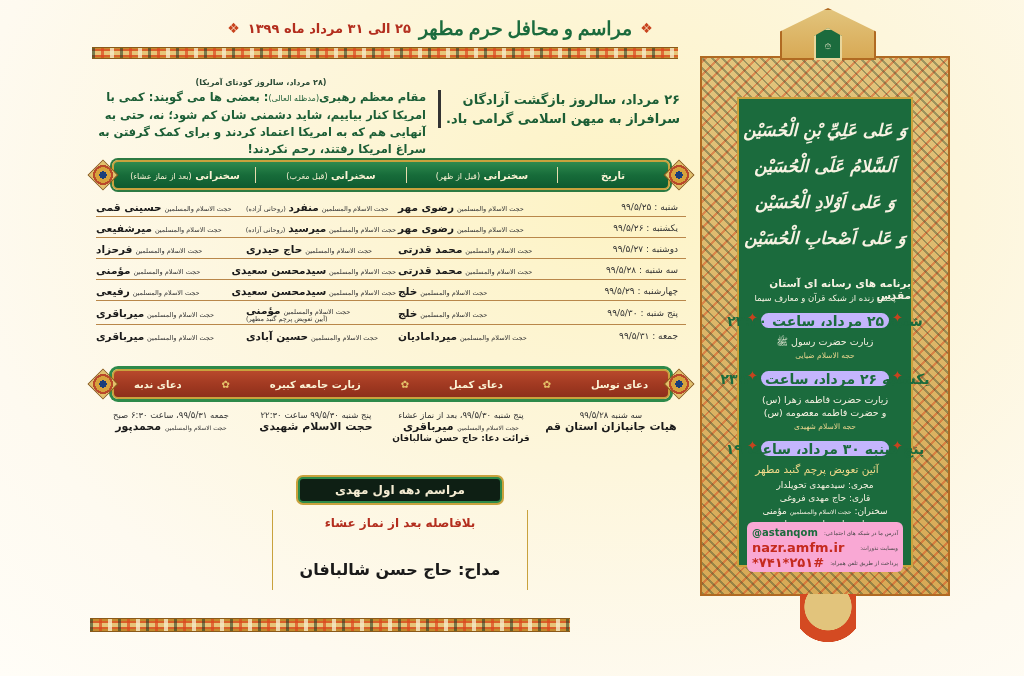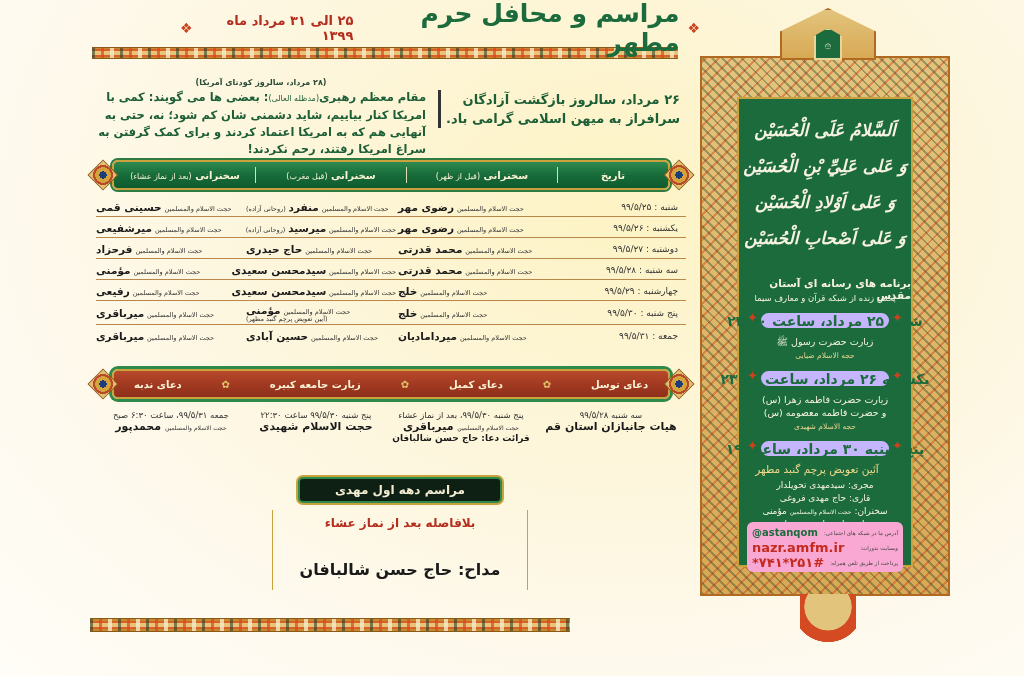--- a/index.html
+++ b/index.html
@@ -20,21 +20,21 @@
     border-top: 1px solid #8a5a1a;
     border-bottom: 1px solid #8a5a1a;
   }
 
   
   .main-title {
     position: absolute; top: 10px; left: 180px; width: 520px; height: 36px;
     display: flex; align-items: center; justify-content: center; gap: 8px;
     direction: rtl;
   }
-  .title-green { color: #1b6b3d; font-weight: bold; font-size: 25px; }
+  .title-green { color: #1b6b3d; font-weight: bold; font-size: 19px; font-family: Liberation Serif, serif; }
   .title-red { color: #b32e1e; font-weight: bold; font-size: 13px; }
   .title-orn { color: #c8431e; font-size: 14px; }
 
   
   .leader-note { position: absolute; top: 78px; left: 96px; width: 330px; direction: rtl; text-align: right; }
   .leader-note .small { font-size: 8px; color: #2a4a35; text-align: center; font-weight: bold; margin-bottom: 2px; }
   .leader-note .body { font-size: 11.5px; line-height: 17px; color: #1c5e36; font-weight: bold; }
   .leader-note .body .sub { font-size: 8px; font-weight: normal; }
 
   .anniv { position: absolute; top: 90px; left: 430px; width: 250px; direction: rtl; display: flex; align-items: stretch; }
@@ -289,22 +289,22 @@
   </div>
 </div>
 
 <div class="panel-frame"></div>
 <div class="panel-crown"></div>
 <div class="panel-logo">۞</div>
 <div class="panel-foot"></div>
 
 <div class="panel-green">
   <div class="calligraphy">
+    <div>وَ عَلى عَلِيِّ بْنِ الْحُسَيْن</div>
     <div>اَلسَّلامُ عَلَى الْحُسَيْن</div>
-    <div>وَ عَلى عَلِيِّ بْنِ الْحُسَيْن</div>
     <div>وَ عَلى اَوْلادِ الْحُسَيْن</div>
     <div>وَ عَلى اَصْحابِ الْحُسَيْن</div>
   </div>
   <div class="pg-title">برنامه های رسانه ای آستان مقدس</div>
   <div class="pg-sub">پخش زنده از شبکه قرآن و معارف سیما</div>
 
   <div class="gold-pill" style="top:214px;">شنبه ۲۵ مرداد، ساعت ۲۳:۳۰</div>
   <div class="ev-text" style="top:236px;">زیارت حضرت رسول ﷺ</div>
   <div class="ev-sub" style="top:252px;">حجه الاسلام ضیایی</div>
 

